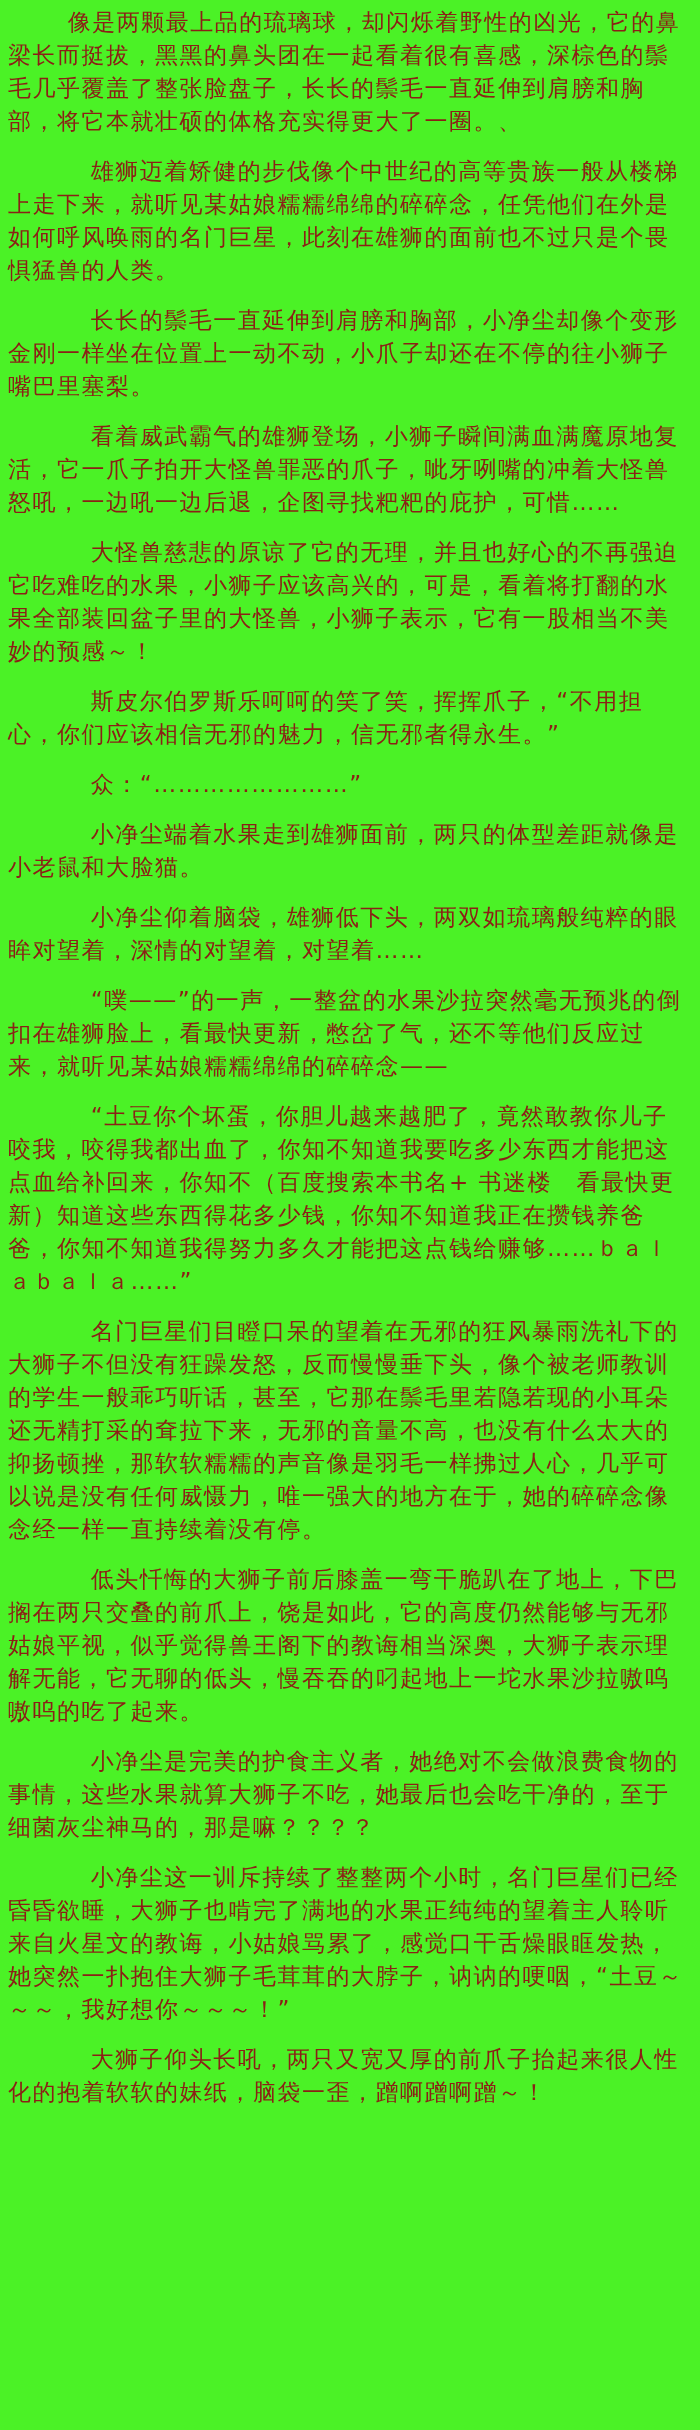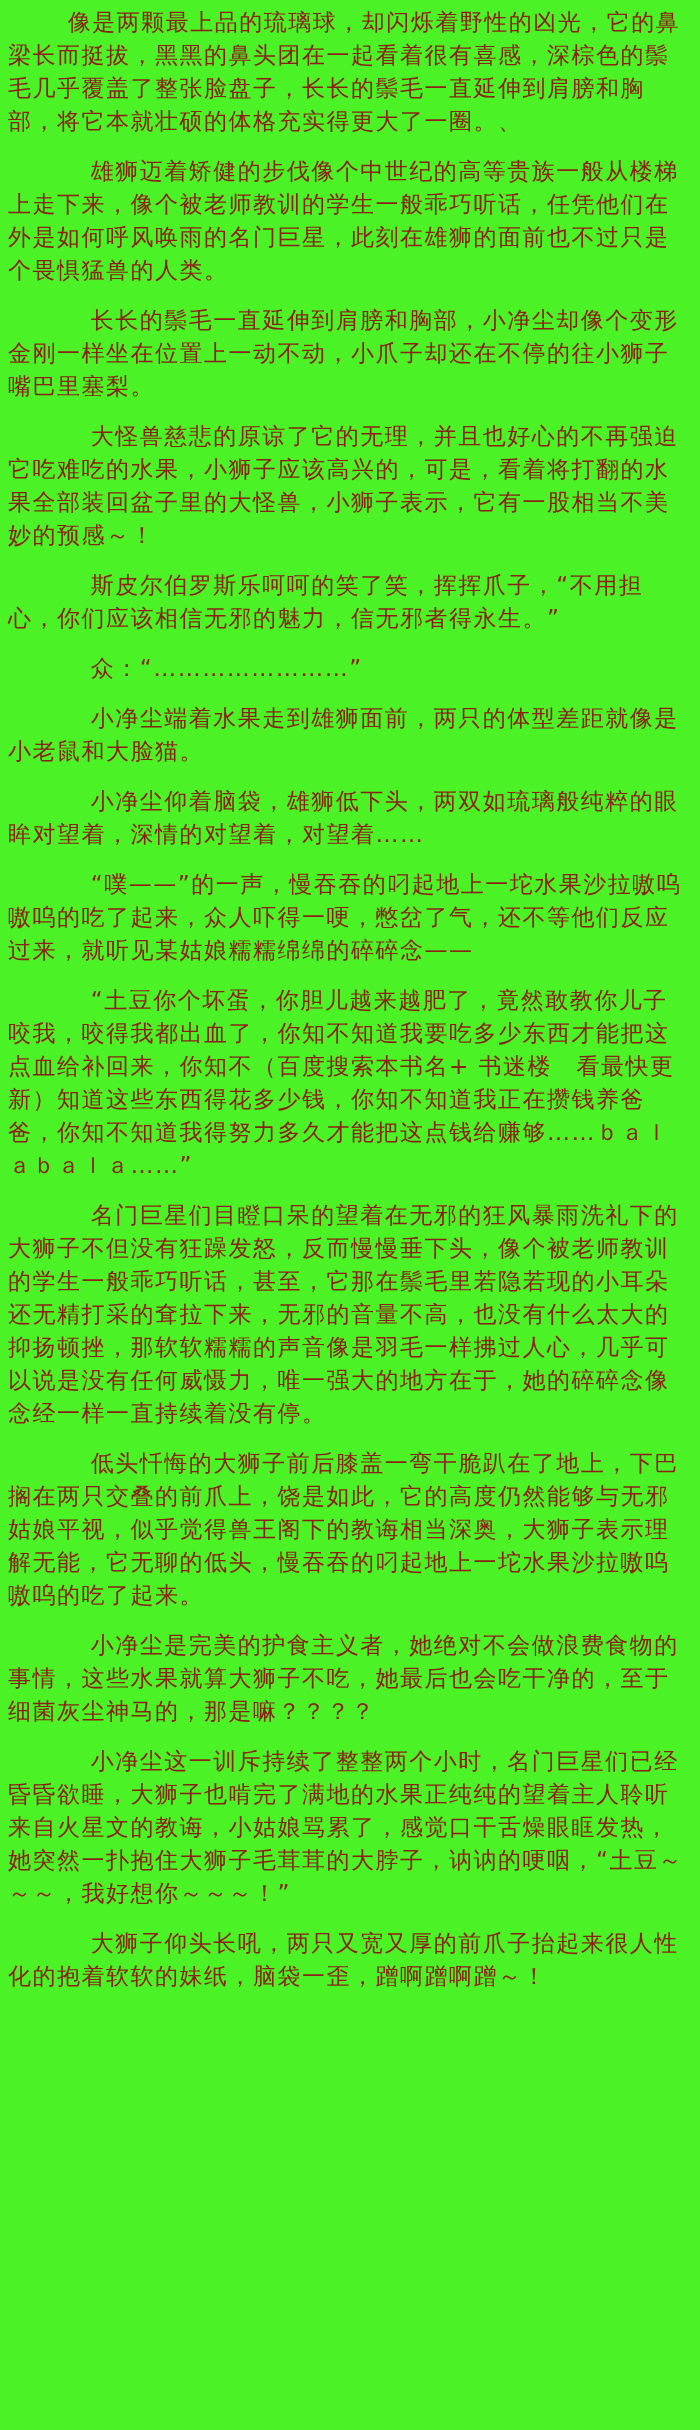--- a/index.html
+++ b/index.html
@@ -31,28 +31,29 @@
   }
   .para.first {
     text-indent: 2.6em;
   }
 </style>
 </head>
 <body style="background: rgb(75, 242, 38);">
 
 <div class="page" style="color: rgb(139, 32, 22);">
   <p class="para first">像是两颗最上品的琉璃球，却闪烁着野性的凶光，它的鼻梁长而挺拔，黑黑的鼻头团在一起看着很有喜感，深棕色的鬃毛几乎覆盖了整张脸盘子，长长的鬃毛一直延伸到肩膀和胸部，将它本就壮硕的体格充实得更大了一圈。、</p>
-  <p class="para">雄狮迈着矫健的步伐像个中世纪的高等贵族一般从楼梯上走下来，像个被老师教训的学生一般乖巧听话，任凭他们在外是如何呼风唤雨的名门巨星，此刻在雄狮的面前也不过只是个畏惧猛兽的人类。</p>
+  <p class="para">雄狮迈着矫健的步伐像个中世纪的高等贵族一般从楼梯上走下来，就听见某姑娘糯糯绵绵的碎碎念，任凭他们在外是如何呼风唤雨的名门巨星，此刻在雄狮的面前也不过只是个畏惧猛兽的人类。</p>
   <p class="para">长长的鬃毛一直延伸到肩膀和胸部，小净尘却像个变形金刚一样坐在位置上一动不动，小爪子却还在不停的往小狮子嘴巴里塞梨。</p>
+  <p class="para">看着威武霸气的雄狮登场，小狮子瞬间满血满魔原地复活，它一爪子拍开大怪兽罪恶的爪子，呲牙咧嘴的冲着大怪兽怒吼，一边吼一边后退，企图寻找粑粑的庇护，可惜……</p>
   <p class="para">大怪兽慈悲的原谅了它的无理，并且也好心的不再强迫它吃难吃的水果，小狮子应该高兴的，可是，看着将打翻的水果全部装回盆子里的大怪兽，小狮子表示，它有一股相当不美妙的预感～！</p>
   <p class="para">斯皮尔伯罗斯乐呵呵的笑了笑，挥挥爪子，“不用担心，你们应该相信无邪的魅力，信无邪者得永生。”</p>
   <p class="para">众：“……………………”</p>
   <p class="para">小净尘端着水果走到雄狮面前，两只的体型差距就像是小老鼠和大脸猫。</p>
   <p class="para">小净尘仰着脑袋，雄狮低下头，两双如琉璃般纯粹的眼眸对望着，深情的对望着，对望着……</p>
-  <p class="para">“噗——”的一声，慢吞吞的叼起地上一坨水果沙拉嗷呜嗷呜的吃了起来，众人吓得一哽，憋岔了气，还不等他们反应过来，就听见某姑娘糯糯绵绵的碎碎念——</p>
+  <p class="para">“噗——”的一声，一整盆的水果沙拉突然毫无预兆的倒扣在雄狮脸上，看最快更新，憋岔了气，还不等他们反应过来，就听见某姑娘糯糯绵绵的碎碎念——</p>
   <p class="para">“土豆你个坏蛋，你胆儿越来越肥了，竟然敢教你儿子咬我，咬得我都出血了，你知不知道我要吃多少东西才能把这点血给补回来，你知不（百度搜索本书名+ 书迷楼　看最快更新）知道这些东西得花多少钱，你知不知道我正在攒钱养爸爸，你知不知道我得努力多久才能把这点钱给赚够……ｂａｌａｂａｌａ……”</p>
   <p class="para">名门巨星们目瞪口呆的望着在无邪的狂风暴雨洗礼下的大狮子不但没有狂躁发怒，反而慢慢垂下头，像个被老师教训的学生一般乖巧听话，甚至，它那在鬃毛里若隐若现的小耳朵还无精打采的耷拉下来，无邪的音量不高，也没有什么太大的抑扬顿挫，那软软糯糯的声音像是羽毛一样拂过人心，几乎可以说是没有任何威慑力，唯一强大的地方在于，她的碎碎念像念经一样一直持续着没有停。</p>
   <p class="para">低头忏悔的大狮子前后膝盖一弯干脆趴在了地上，下巴搁在两只交叠的前爪上，饶是如此，它的高度仍然能够与无邪姑娘平视，似乎觉得兽王阁下的教诲相当深奥，大狮子表示理解无能，它无聊的低头，慢吞吞的叼起地上一坨水果沙拉嗷呜嗷呜的吃了起来。</p>
   <p class="para">小净尘是完美的护食主义者，她绝对不会做浪费食物的事情，这些水果就算大狮子不吃，她最后也会吃干净的，至于细菌灰尘神马的，那是嘛？？？？</p>
   <p class="para">小净尘这一训斥持续了整整两个小时，名门巨星们已经昏昏欲睡，大狮子也啃完了满地的水果正纯纯的望着主人聆听来自火星文的教诲，小姑娘骂累了，感觉口干舌燥眼眶发热，她突然一扑抱住大狮子毛茸茸的大脖子，讷讷的哽咽，“土豆～～～，我好想你～～～！”</p>
   <p class="para">大狮子仰头长吼，两只又宽又厚的前爪子抬起来很人性化的抱着软软的妹纸，脑袋一歪，蹭啊蹭啊蹭～！</p>
 
 </div>
 
 </body></html>

